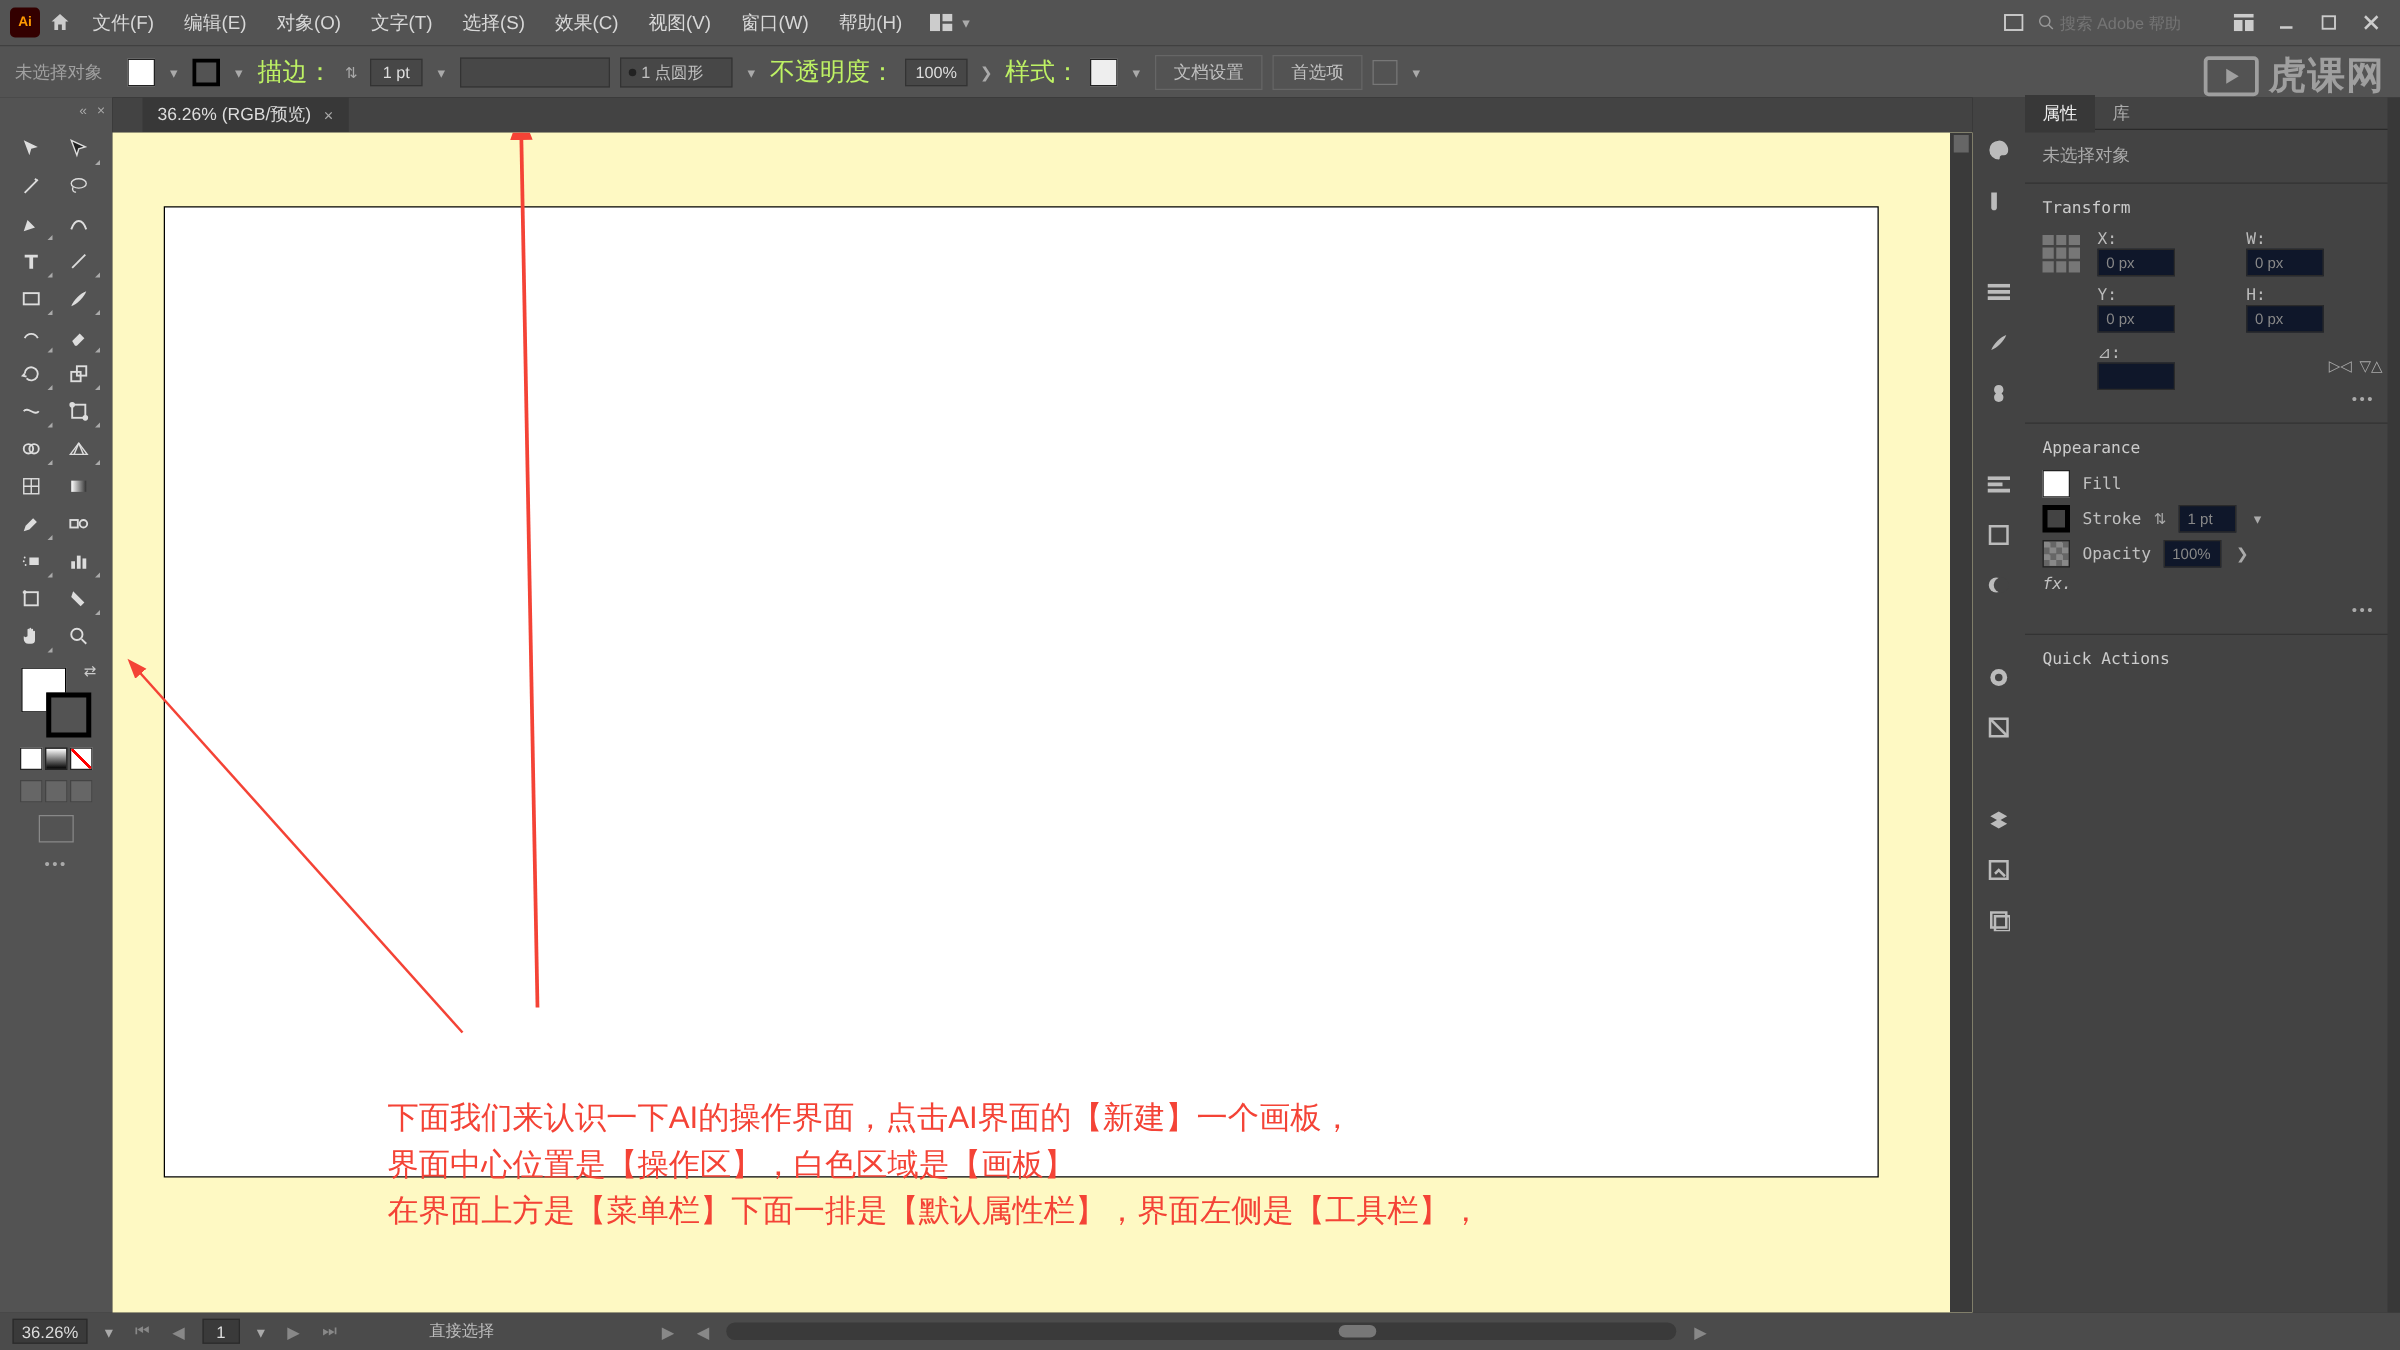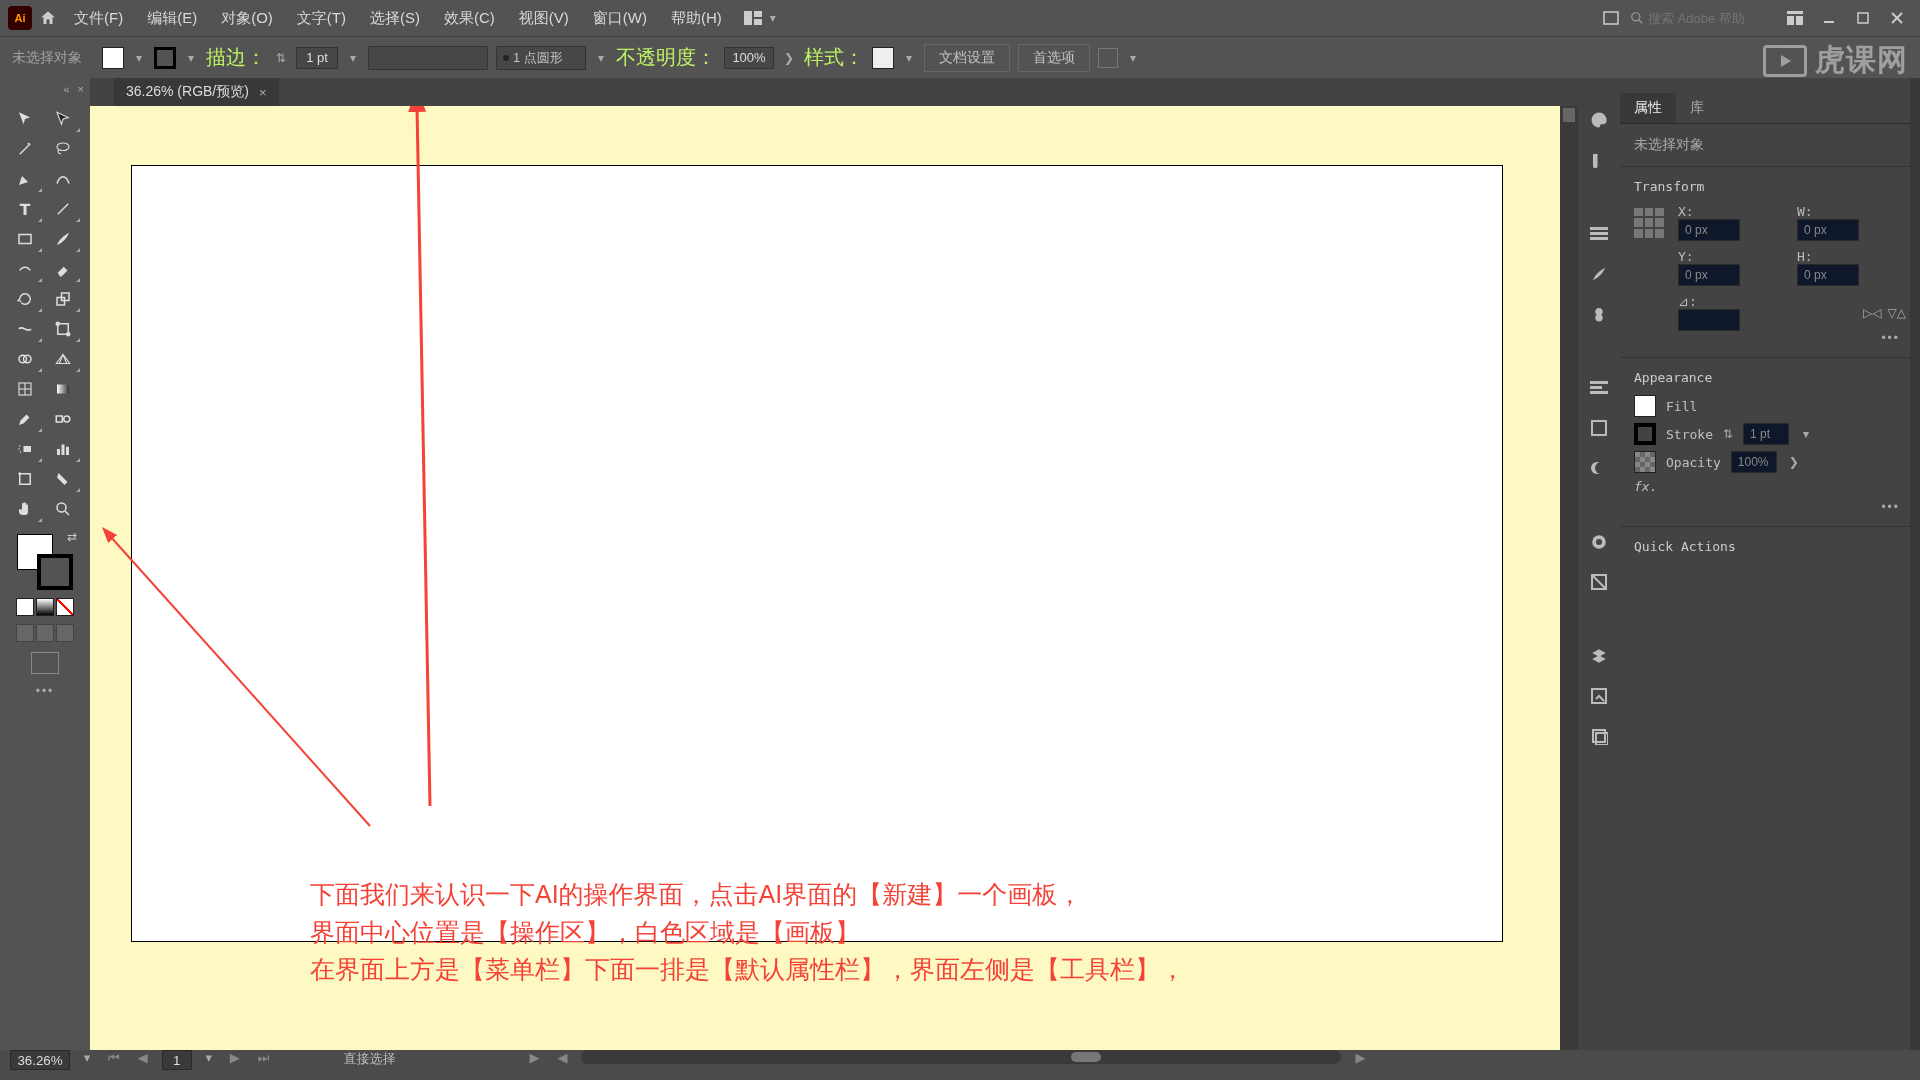--- a/index.html
+++ b/index.html
@@ -63,39 +63,39 @@
 .anno-text { position:absolute; color:#f44336; font-size:25px; line-height:1.5; font-weight:500; }
 .anno-arrow { position:absolute; pointer-events:none; }
 
 
 .icondock { width:42px; background:#434343; display:flex; flex-direction:column; align-items:center; padding-top:30px; gap:16px; }
 .icondock .di { width:24px;height:24px; display:flex;align-items:center;justify-content:center;color:#bbb;cursor:pointer; }
 .icondock .gap { height:18px; }
 
 
 .panels { width:300px; background:#434343; display:flex; flex-direction:column; }
-.panels .ptabs { height:46px; display:flex; align-items:flex-end; border-bottom:1px solid #2a2a2a; }
+.panels .ptabs { height:26px; display:flex; align-items:center; border-bottom:1px solid #2a2a2a; }
 .panels .ptab { padding:6px 14px; font-size:14px; color:#aaa; cursor:pointer; }
 .panels .ptab.active { background:#383838; color:#eee; }
 .panels .psec { padding:12px 14px; border-bottom:1px solid #333; }
 .panels .psec .title { font-size:13px; color:#ccc; margin-bottom:10px; font-family:Consolas,monospace; }
 .panels .noobj { color:#aaa; font-size:14px; }
 .transform-grid { display:grid; grid-template-columns:34px auto auto; gap:8px 10px; align-items:center; }
 .ref-grid { width:30px;height:30px;display:grid;grid-template-columns:repeat(3,1fr);grid-template-rows:repeat(3,1fr);gap:2px; }
 .ref-grid span { background:#777; }
 .tf-lbl { font-size:13px; color:#bbb; font-family:Consolas,monospace; }
 .tf-val { width:62px;height:22px;background:#0f172a;border:1px solid #2a2a2a;color:#888;display:flex;align-items:center;padding:0 6px;font-size:12px; }
 .appear-row { display:flex; align-items:center; gap:10px; margin:6px 0; }
 .appear-sw { width:22px;height:22px;border:1px solid #222; }
 .appear-lbl { font-size:13px; font-family:Consolas,monospace; }
 .more { text-align:right; color:#aaa; letter-spacing:2px; padding-right:6px; }
 .slim-scroll { width:10px; background:#383838; position:absolute; right:0; top:0; bottom:0; }
 
 
-.statusbar { height:30px; background:#4b4b4b; display:flex; align-items:flex-start; padding:0 10px; gap:10px; font-size:13px; }
+.statusbar { height:30px; background:#4b4b4b; display:flex; align-items:center; padding:0 10px; gap:10px; font-size:13px; }
 .statusbar .zoom { width:60px; background:#3a3a3a; border:1px solid #2a2a2a; color:#ddd; text-align:center; height:20px; }
 .statusbar .nav-btn { color:#888; cursor:pointer; padding:0 4px; }
 .statusbar input.art { width:30px; background:#3a3a3a; border:1px solid #2a2a2a; color:#ddd; text-align:center; height:20px; }
 .statusbar .toolname { margin-left:60px; color:#bbb; }
 .statusbar .sep { flex:1; }
 .statusbar .hscroll { width:760px; height:14px; background:#3a3a3a; position:relative; border-radius:7px; }
 .statusbar .hscroll .th { position:absolute; left:490px; width:30px; top:2px; bottom:2px; background:#777; border-radius:5px; }
 
 
 .watermark { position:absolute; right:12px; top:40px; display:flex; align-items:center; gap:8px; opacity:0.55; pointer-events:none; }

